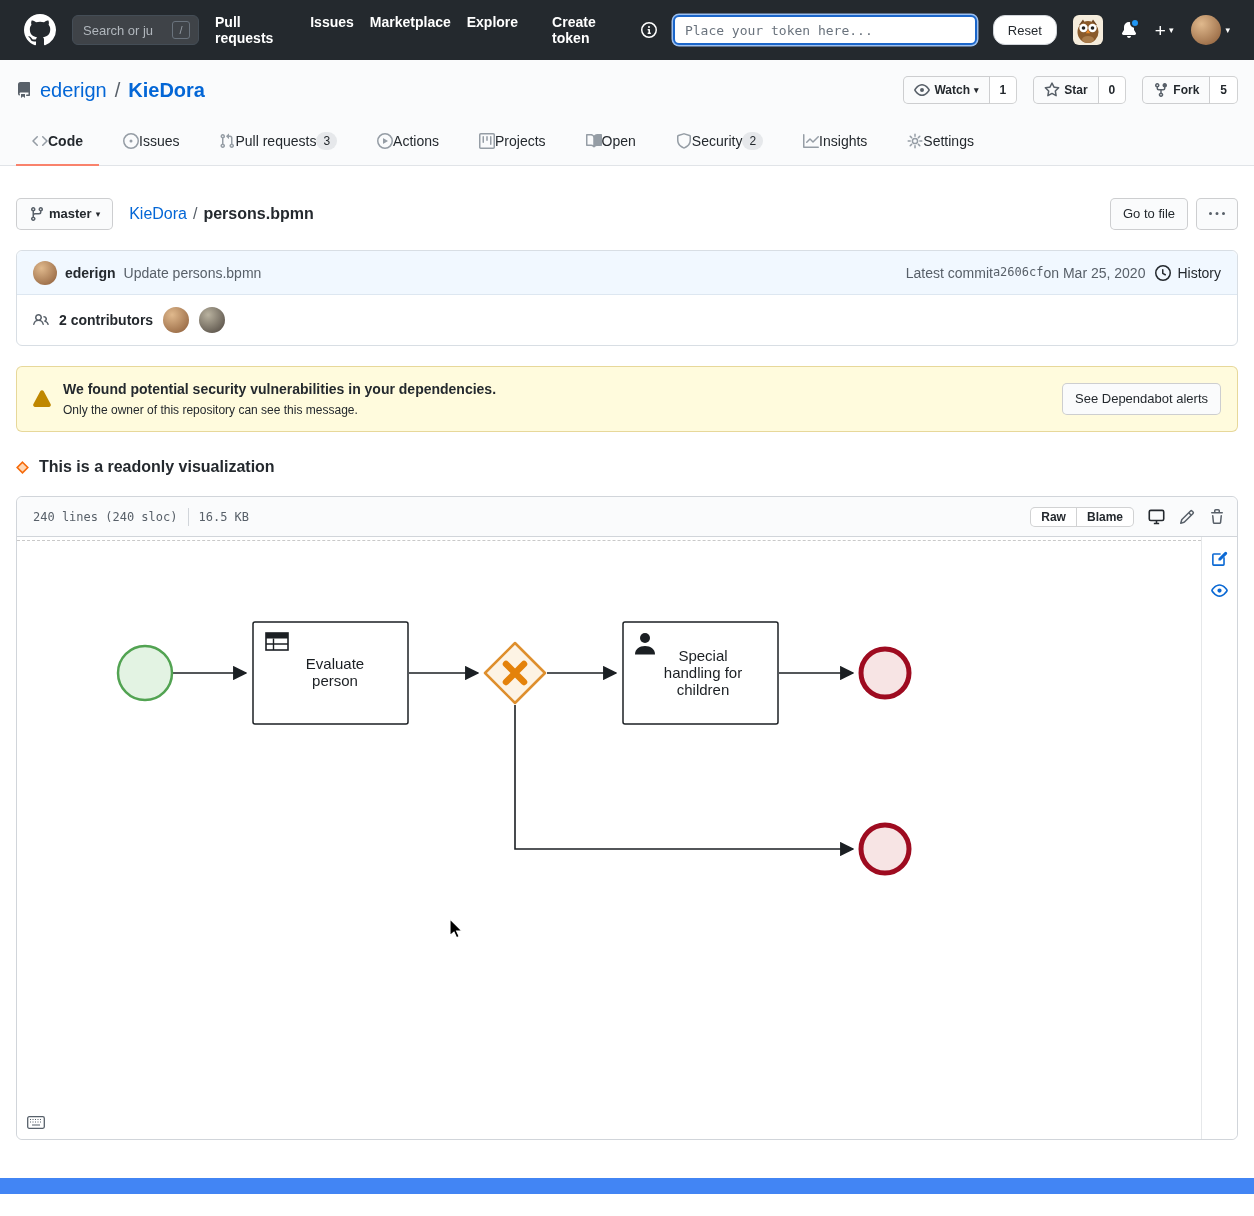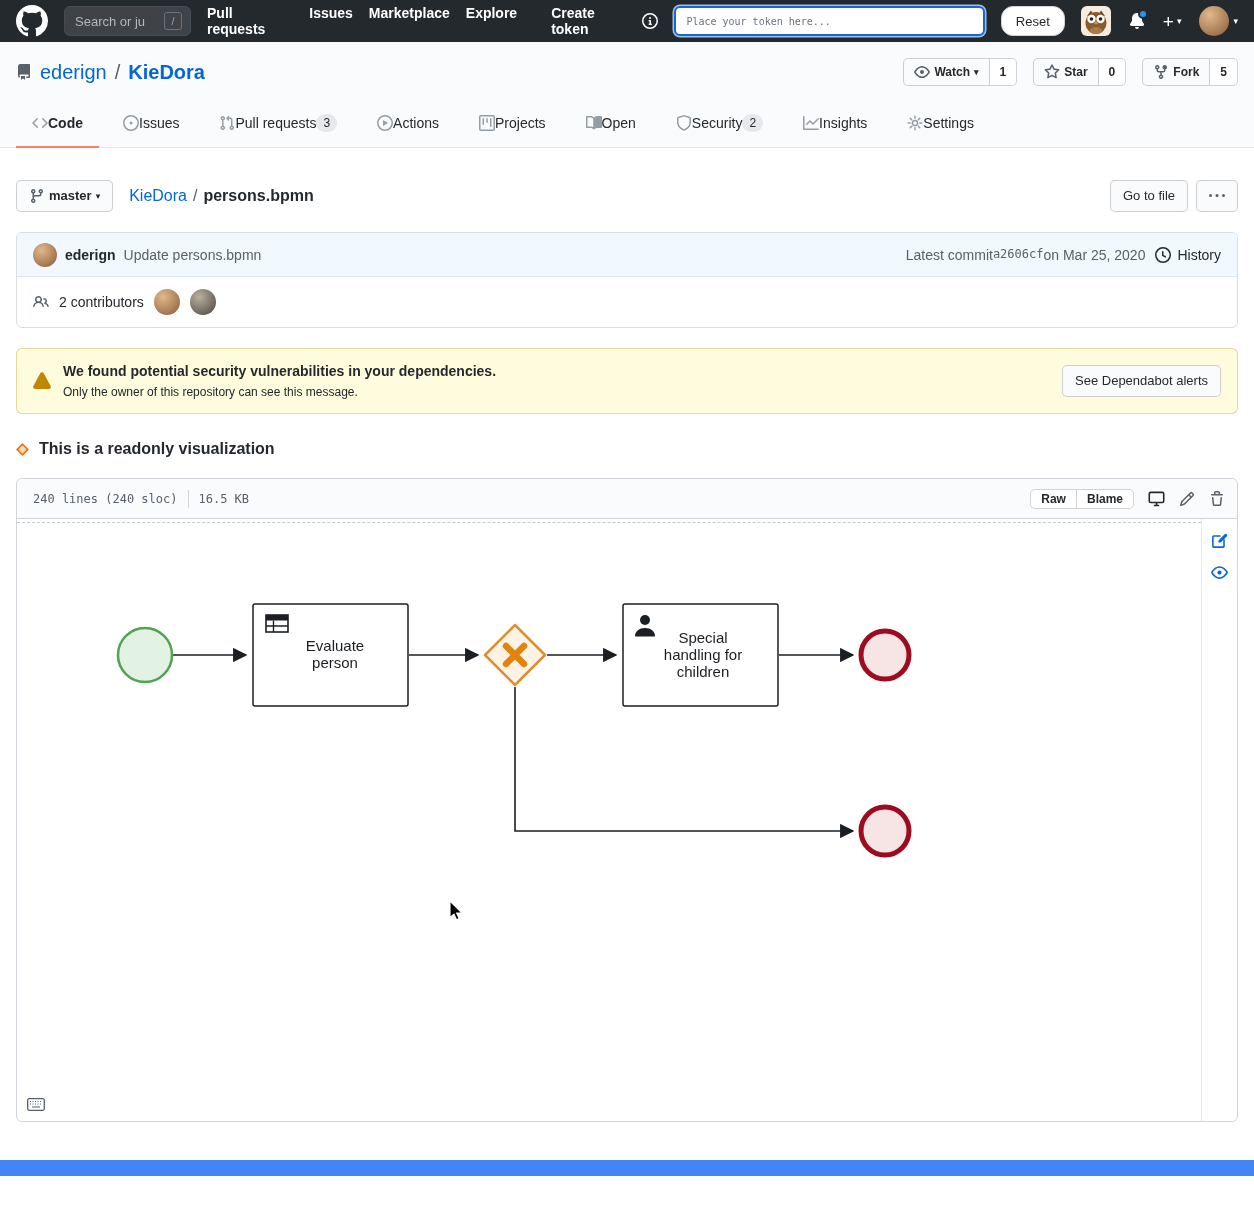--- a/index.html
+++ b/index.html
@@ -2,30 +2,30 @@
 <html><head>
 <meta charset="utf-8">
 <style>
   *{box-sizing:border-box;}
   body{margin:0;width:1254px;background:#fff;color:#24292e;font-family:"Liberation Sans",sans-serif;font-size:14px;}
   a{text-decoration:none;color:#0366d6;cursor:pointer;}
   button{font-family:inherit;cursor:pointer;}
   svg{display:block;}
 
   
-  .gh-header{height:42px;background:#24292e;display:flex;align-items:center;padding:0 16px;gap:16px;color:#fff;}
+  .gh-header{height:60px;background:#24292e;display:flex;align-items:center;padding:0 24px;gap:16px;color:#fff;}
   .gh-logo svg{fill:#fff;}
   .search-box{width:127px;height:30px;background:rgba(255,255,255,.125);border:1px solid #444d56;border-radius:6px;display:flex;align-items:center;padding:0 8px;gap:4px;}
   .search-box input{flex:1;min-width:0;background:transparent;border:none;outline:none;color:#e1e4e8;font-size:13px;font-family:inherit;}
   .search-box input::placeholder{color:#b1b7bd;}
   .slash-key{flex:0 0 auto;border:1px solid #6a737d;color:#959da5;border-radius:3px;font-size:11px;width:18px;height:18px;display:flex;align-items:center;justify-content:center;}
   .gh-nav{display:flex;gap:16px;}
   .gh-nav a{color:#fff;font-weight:600;}
   .create-token{display:flex;align-items:center;gap:7px;font-weight:600;color:#fff;margin-left:18px;}
-  .token-input{width:312px;height:30px;border:2px solid #1b66ca;box-shadow:0 0 0 1.5px #9dc0ef;border-radius:6px;padding:0 10px;font-family:"DejaVu Sans Mono",monospace;font-size:10px;color:#24292e;outline:none;background:#fff;}
+  .token-input{width:312px;height:30px;border:2px solid #1b66ca;box-shadow:0 0 0 1.5px #9dc0ef;border-radius:6px;padding:0 10px;font-family:"DejaVu Sans Mono",monospace;font-size:13px;color:#24292e;outline:none;background:#fff;}
   .token-input::placeholder{color:#6a737d;}
   .reset-btn{height:30px;padding:0 14px;background:#fff;border:1px solid #d1d5da;border-radius:12px;font-size:13px;font-weight:500;color:#24292e;}
   .hdr-right{margin-left:auto;display:flex;align-items:center;gap:18px;}
   .bell{position:relative;color:#fff;}
   .bell-dot{position:absolute;top:-4px;right:-3px;width:10px;height:10px;background:#2196f3;border:2px solid #24292e;border-radius:50%;}
   .plus-menu{display:flex;align-items:center;gap:3px;color:#fff;font-size:19px;line-height:1;}
   .caret{font-size:9px;color:inherit;}
   .avatar{width:30px;height:30px;border-radius:50%;}
   .av-a{background:radial-gradient(circle at 35% 30%,#e0b98d,#8a5a36);}
   .av-b{background:radial-gradient(circle at 35% 30%,#b9b29f,#4a423b);}
@@ -59,21 +59,21 @@
   .file-crumb .file{font-weight:600;color:#24292e;}
   .nav-right{margin-left:auto;display:flex;gap:8px;}
   .box{margin-top:20px;border:1px solid #d8dee4;border-radius:6px;}
   .commit-bar{display:flex;align-items:center;gap:8px;padding:8px 16px;background:#f1f8ff;border-bottom:1px solid #dde7f1;border-radius:6px 6px 0 0;height:44px;}
   .commit-bar .author{font-weight:600;}
   .commit-bar .msg{color:#586069;}
   .commit-right{margin-left:auto;display:flex;align-items:flex-start;gap:0;color:#586069;}
   .sha{font-family:"DejaVu Sans Mono",monospace;font-size:12px;}
   .history{display:flex;align-items:center;gap:6px;color:#24292e;font-weight:500;margin-left:10px;}
   .contrib-bar{display:flex;align-items:center;gap:10px;padding:12px 16px;}
-  .contrib-label{font-weight:400;}
+  .contrib-label{font-weight:700;}
   .av24{width:24px;height:24px;border-radius:50%;}
   .av26{width:26px;height:26px;border-radius:50%;}
   .warn{margin-top:20px;background:#fffbdd;border:1px solid rgba(176,136,0,.3);border-radius:6px;padding:14px 16px;display:flex;align-items:center;gap:12px;}
   .warn-icon{color:#bf8700;}
   .warn-texts{display:flex;flex-direction:column;gap:6px;}
   .warn-title{font-weight:700;}
   .warn-sub{font-size:12px;color:#24292e;}
   .warn .btn{margin-left:auto;}
   .viz-row{margin-top:26px;display:flex;align-items:center;gap:10px;}
   .viz-title{font-size:16px;font-weight:600;}

